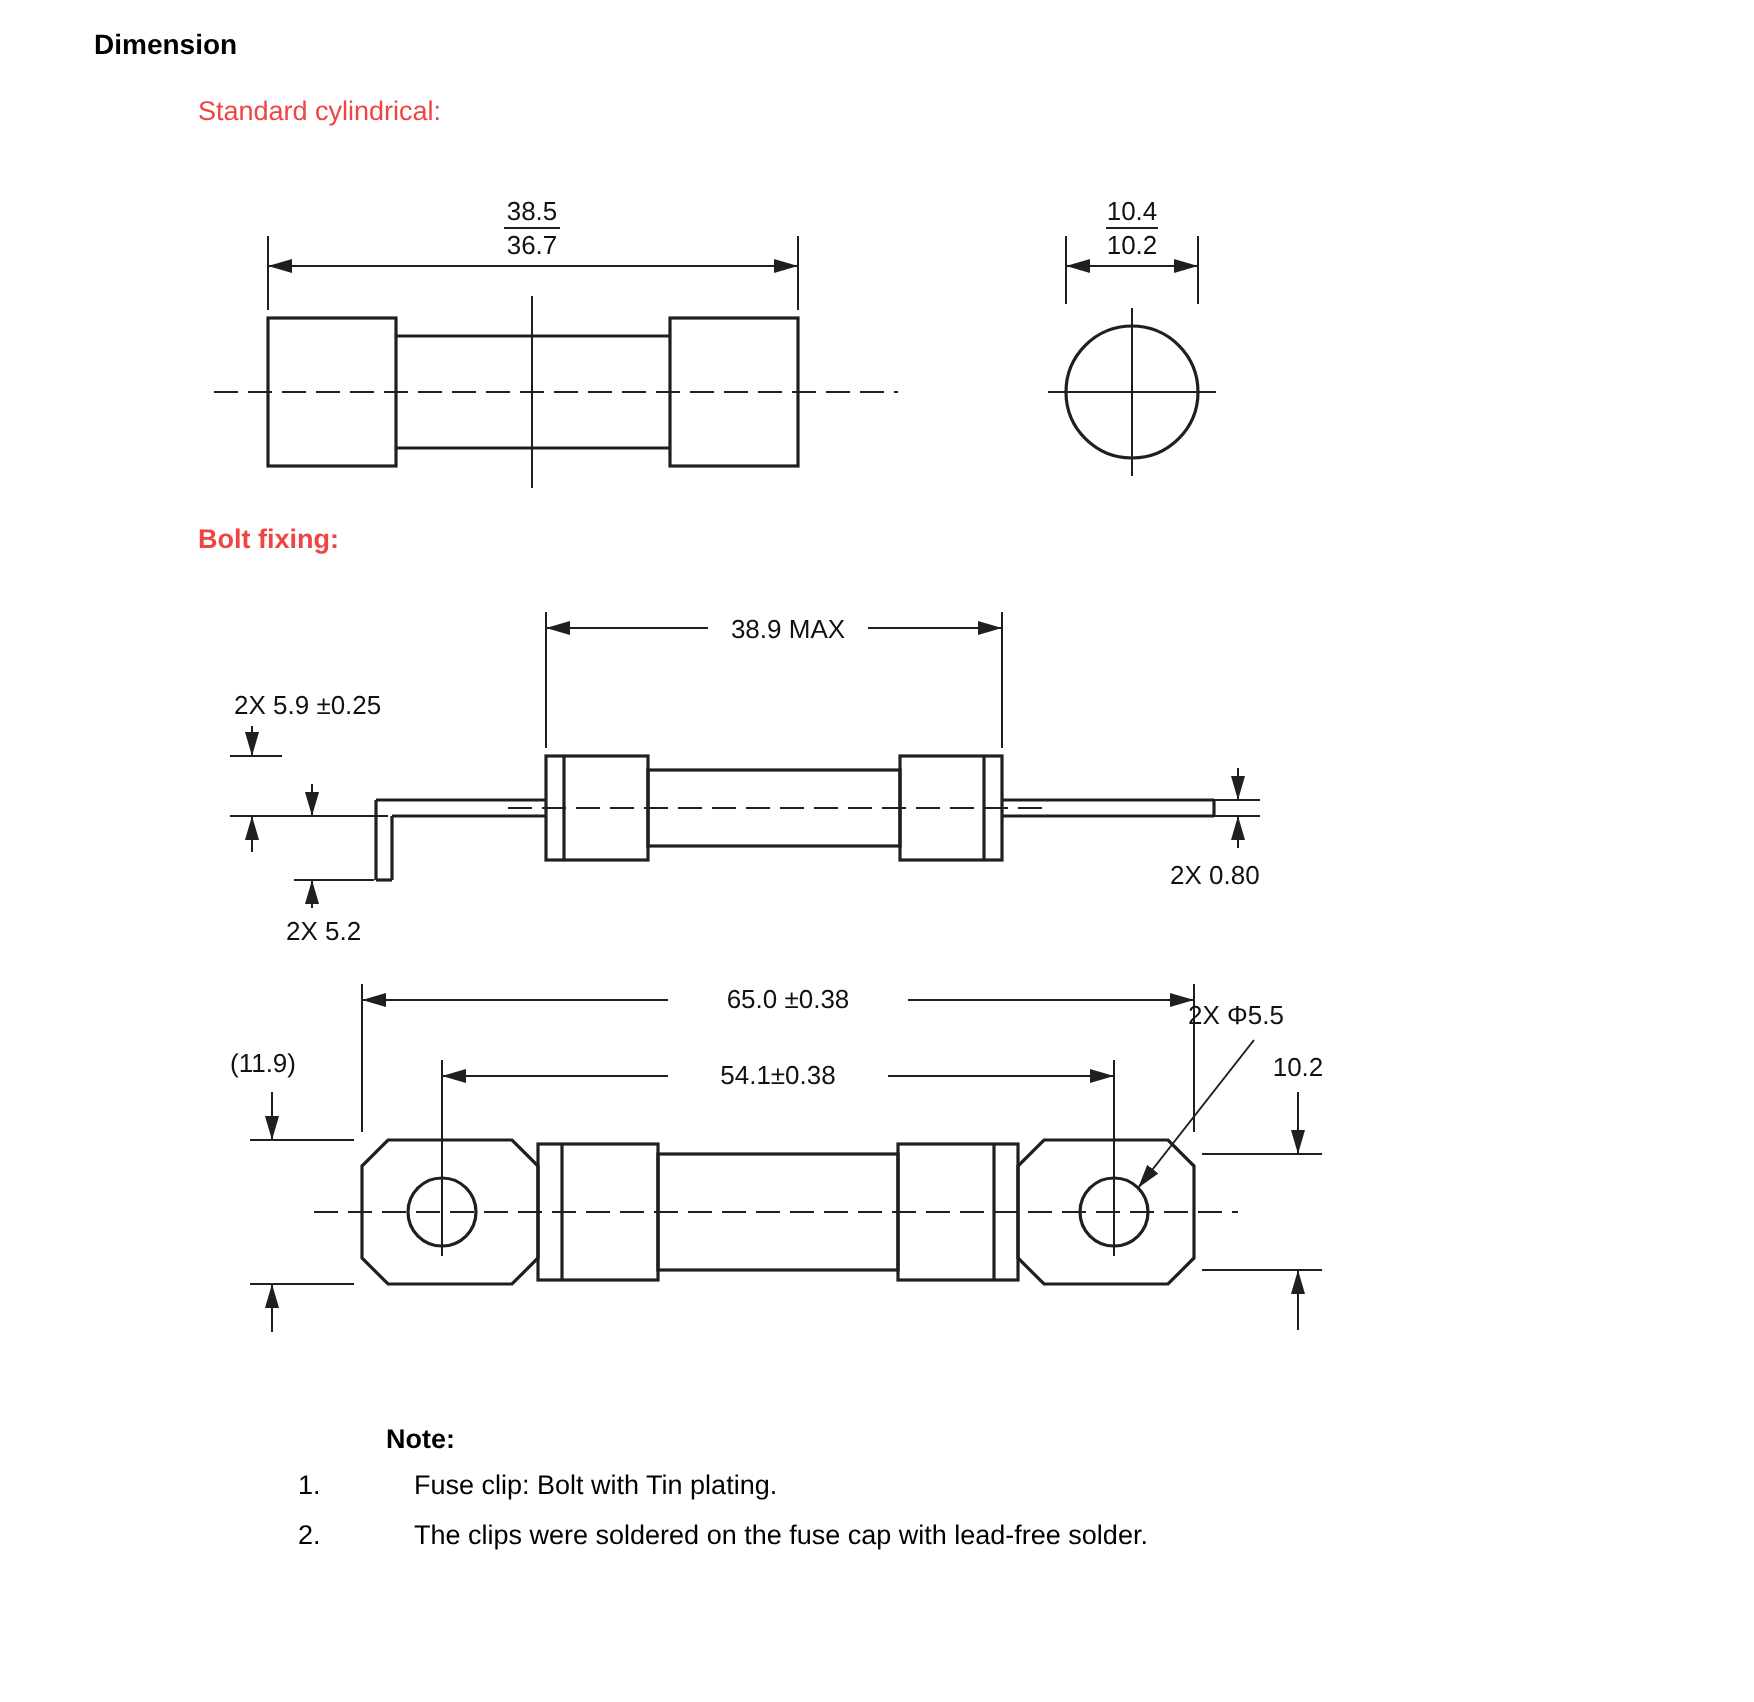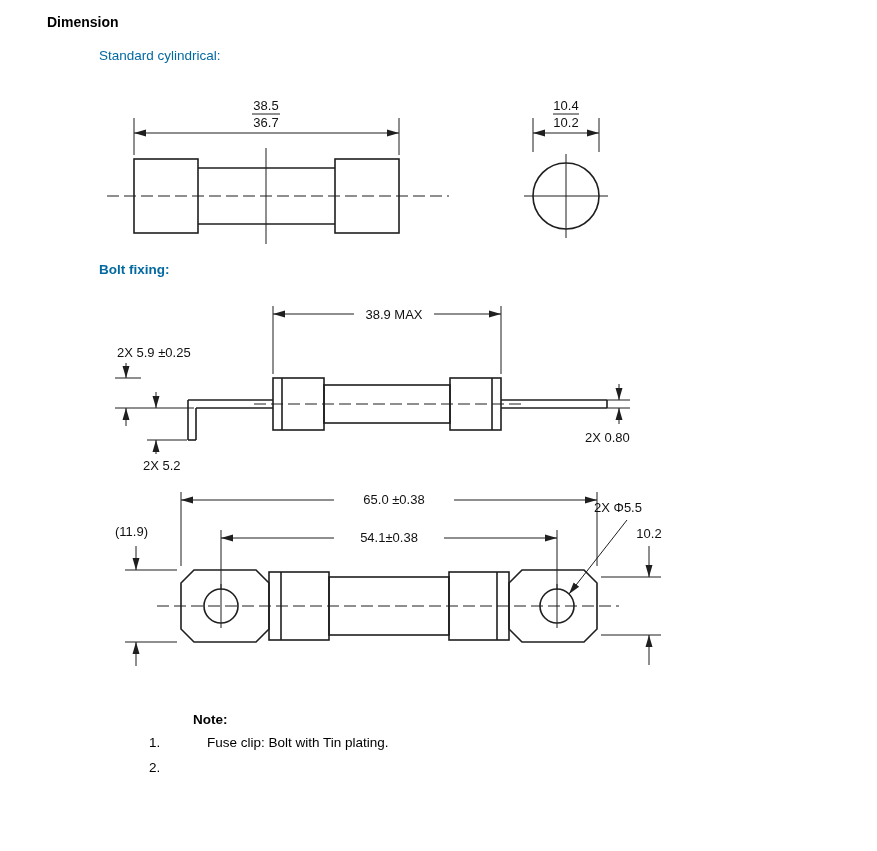--- a/index.html
+++ b/index.html
@@ -1,19 +1,19 @@
 <!DOCTYPE html>
 <html><head>
 <meta charset="utf-8">
 <style>
   html,body{margin:0;padding:0;background:#fff;}
   body{font-family:"Liberation Sans",sans-serif;color:#111;}
   .canvas{position:relative;width:877px;height:851px;background:#fff;overflow:hidden;margin-left:29px;}
   .page-title{position:absolute;left:18px;top:14px;font-size:14px;font-weight:bold;color:#000;}
-  .sec-label{position:absolute;left:70px;font-size:13.5px;color:#0369a1;}
+  .sec-label{position:absolute;left:70px;font-size:13.5px;color:#ef4444;}
   .drawing-svg{position:absolute;left:0;top:0;}
   .thick{stroke:#1f1f1f;stroke-width:1.6;fill:none;}
   .thin{stroke:#1f1f1f;stroke-width:1;fill:none;}
   .cl{stroke:#1f1f1f;stroke-width:1;fill:none;stroke-dasharray:12 5;}
   text.dim{font-family:"Liberation Sans",sans-serif;font-size:13px;fill:#111;}
   .note-title{position:absolute;left:120px;top:712px;font-size:13.5px;font-weight:bold;color:#000;padding-left:44px;}
   .note-item{position:absolute;left:120px;width:640px;display:flex;font-size:13.5px;color:#000;}
   .note-num{width:58px;flex:0 0 58px;}
 </style>
 </head>
@@ -147,15 +147,16 @@
     </g>
   </svg>
 
   <div class="note-title">Note:</div>
   <div class="note-item" style="top:735px;">
     <span class="note-num">1.</span>
     <span class="note-text">Fuse clip: Bolt with Tin plating.</span>
   </div>
   <div class="note-item" style="top:760px;">
     <span class="note-num">2.</span>
+    <span class="note-text">The clips were soldered on the fuse cap with lead-free solder.</span>
   </div>
 
 </div>
 
 </body></html>

